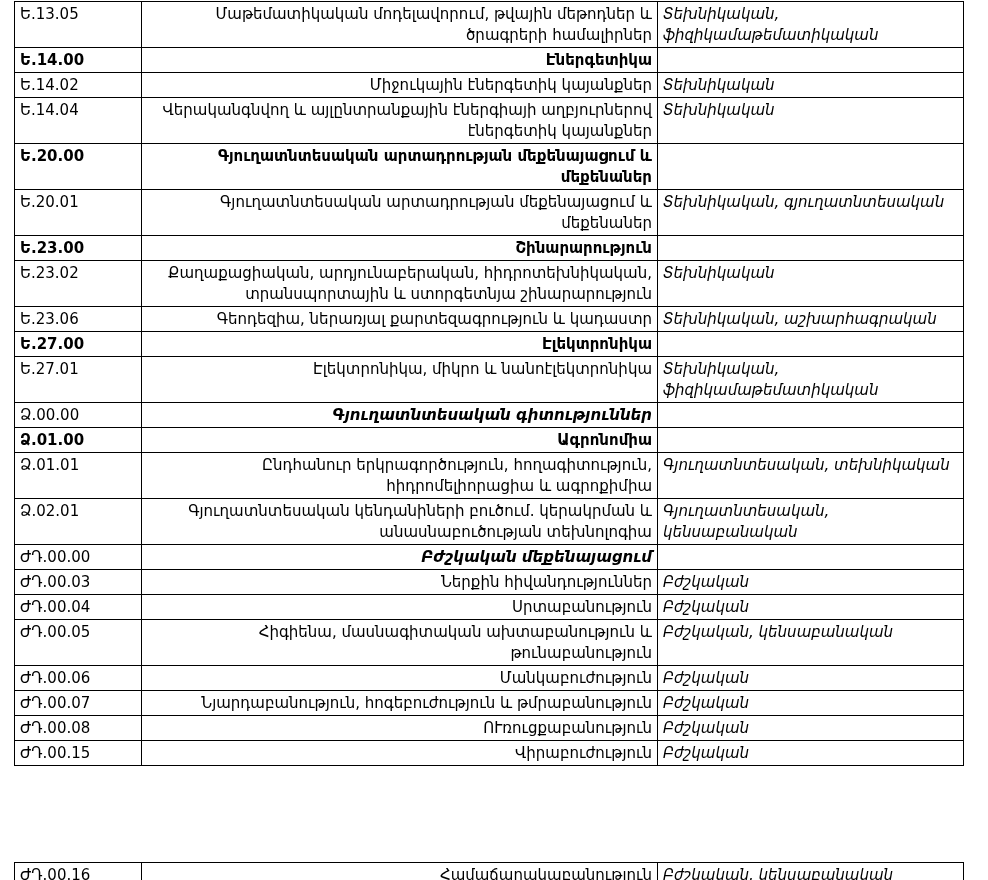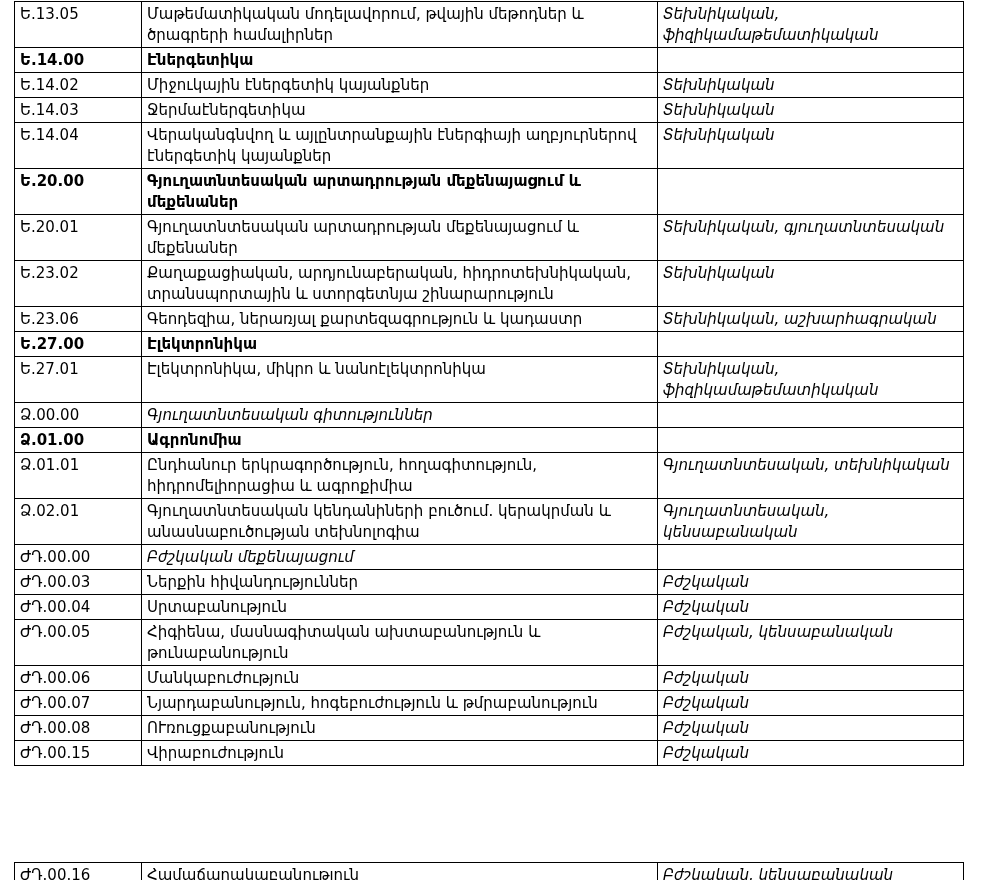--- a/index.html
+++ b/index.html
@@ -30,25 +30,25 @@
     border: 1px solid #000000;
     vertical-align: top;
     font-size: 15px;
     line-height: 21px;
     padding: 2px 5px 1px 5px;
     white-space: pre-line;
     overflow: hidden;
     color: #000000;
   }
   td.col-code  { width: 116px; }
-  td.col-title { width: 505px; }
+  td.col-title { width: 505px; text-align: right; }
   td.col-cat   { width: 295px; font-style: italic; }
   tr.section td { font-weight: bold; }
   tr.division td.col-code { font-weight: normal; }
-  tr.division td.col-title { font-weight: normal; font-style: italic; }
+  tr.division td.col-title { font-weight: bold; font-style: italic; }
 </style>
 </head>
 <body>
 
 <div id="page">
   <table class="cls-table" id="main-table">
     <tbody id="main-table-body">
         <tr>
           <td class="col-code">Ե.13.05</td>
           <td class="col-title">Մաթեմատիկական մոդելավորում, թվային մեթոդներ և
@@ -60,41 +60,41 @@
           <td class="col-code">Ե.14.00</td>
           <td class="col-title">Էներգետիկա</td>
           <td class="col-cat"></td>
         </tr>
         <tr>
           <td class="col-code">Ե.14.02</td>
           <td class="col-title">Միջուկային էներգետիկ կայանքներ</td>
           <td class="col-cat">Տեխնիկական</td>
         </tr>
         <tr>
-          <td class="col-code">Ե.14.03</td>
-          <td class="col-title">Ջերմաէներգետիկա</td>
-          <td class="col-cat">Տեխնիկական</td>
-        </tr>
-        <tr>
           <td class="col-code">Ե.14.04</td>
           <td class="col-title">Վերականգնվող և այլընտրանքային էներգիայի աղբյուրներով
 էներգետիկ կայանքներ</td>
           <td class="col-cat">Տեխնիկական</td>
         </tr>
         <tr class="section">
           <td class="col-code">Ե.20.00</td>
           <td class="col-title">Գյուղատնտեսական արտադրության մեքենայացում և
 մեքենաներ</td>
           <td class="col-cat"></td>
         </tr>
         <tr>
           <td class="col-code">Ե.20.01</td>
           <td class="col-title">Գյուղատնտեսական արտադրության մեքենայացում և
 մեքենաներ</td>
           <td class="col-cat">Տեխնիկական, գյուղատնտեսական</td>
+        </tr>
+        <tr class="section">
+          <td class="col-code">Ե.23.00</td>
+          <td class="col-title">Շինարարություն</td>
+          <td class="col-cat"></td>
         </tr>
         <tr>
           <td class="col-code">Ե.23.02</td>
           <td class="col-title">Քաղաքացիական, արդյունաբերական, հիդրոտեխնիկական,
 տրանսպորտային և ստորգետնյա շինարարություն</td>
           <td class="col-cat">Տեխնիկական</td>
         </tr>
         <tr>
           <td class="col-code">Ե.23.06</td>
           <td class="col-title">Գեոդեզիա, ներառյալ քարտեզագրություն և կադաստր</td>

